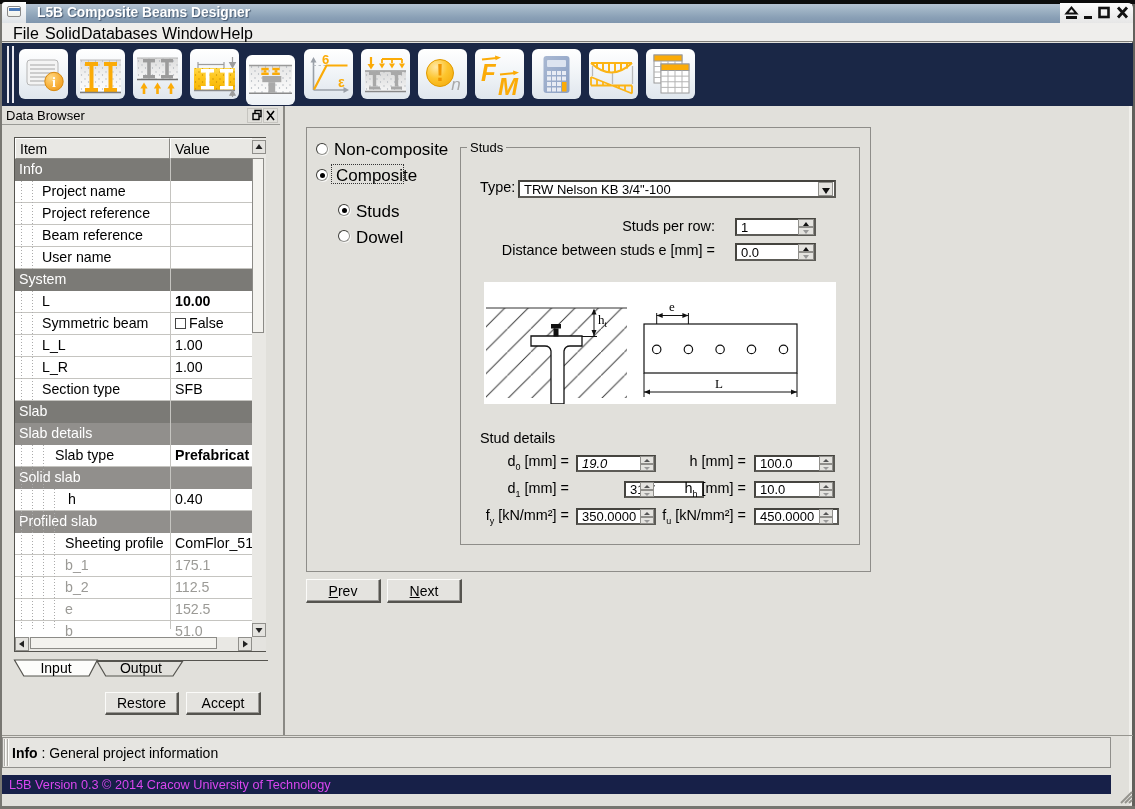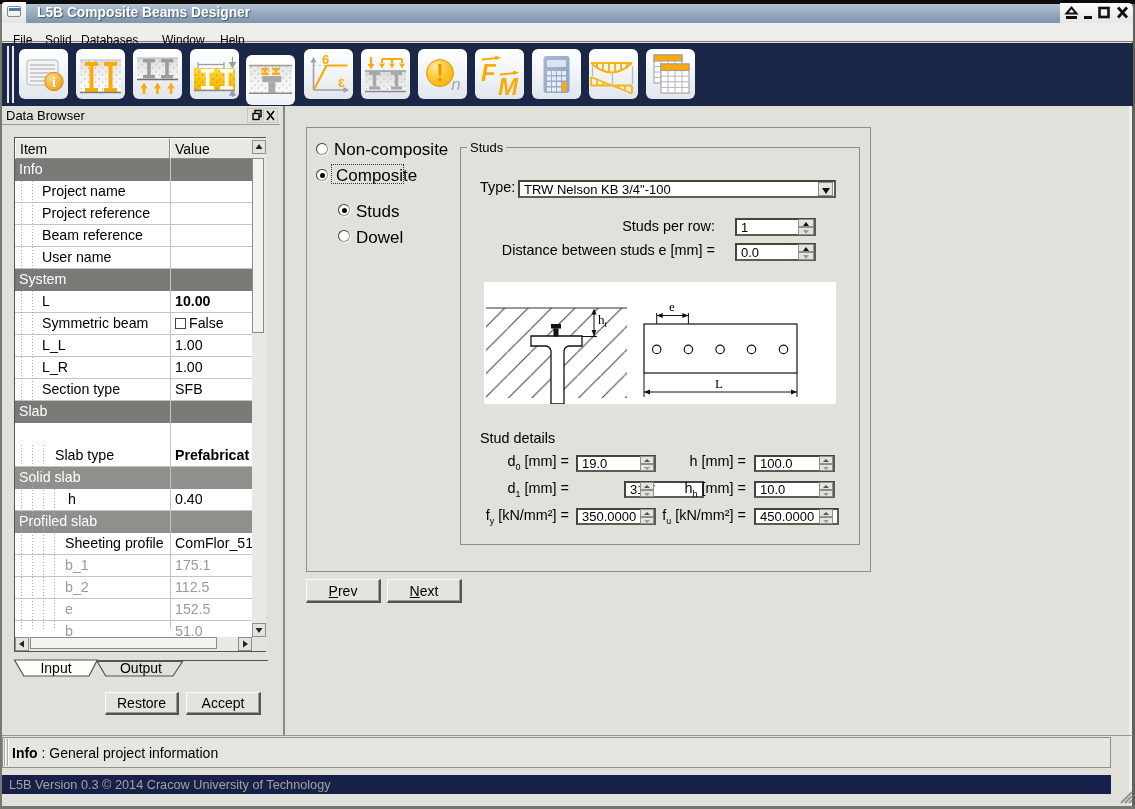--- a/index.html
+++ b/index.html
@@ -18,21 +18,21 @@
 #titlebar { left:26px; top:4px; width:1034px; height:19px;
   background:linear-gradient(180deg,#b4c2d1 0%,#9db1c3 35%,#8aa0b6 70%,#8096ae 100%); }
 #titleicon { left:2px; top:2px; width:24px; height:21px; background:linear-gradient(180deg,#ffffff,#eceff2 60%,#dfe3e7); border-radius:3px 0 0 0; }
 #titleicon .g1 { left:5px; top:4px; width:14px; height:11px; background:linear-gradient(180deg,#fff,#eef0ea); border:1.5px solid #898989; border-radius:2px; }
 #titleicon .g2 { left:7px; top:6px; width:10.5px; height:2.5px; background:#4c7ab8; }
 #titletext { left:37px; top:5px; width:500px; height:16px; font-weight:bold; font-size:13.8px; color:#fff; text-shadow:1px 1px 1px #46586f; }
 #wbuttons { left:1060px; top:3px; width:73px; height:20px; background:linear-gradient(180deg,#fdfdfd,#e6e6e6); border-radius:0 5px 0 0; }
 
 
 #menubar { left:2px; top:23px; width:1131px; height:19px; background:#efeeec; border-bottom:1px solid #7d7c78; }
-#menubar span { position:absolute; top:10px; font-size:12px; }
+#menubar span { position:absolute; top:2px; font-size:16px; }
 
 
 #toolbar { left:2px; top:43px; width:1131px; height:63px; background:#1a2746; }
 #tbhandle { left:5px; top:3px; width:7px; height:57px; border-left:2px solid #e8e8ef; border-right:2px solid #e8e8ef; }
 .tbtn { position:absolute; top:6px; width:49px; height:50px; border-radius:6px;
   background:linear-gradient(180deg,#ffffff 0%,#f2f5f8 45%,#dfe6ed 100%); }
 .tbtn svg { position:absolute; left:0; top:0; }
 #tb5 { top:12px; height:50px; background:linear-gradient(180deg,#ffffff 0%,#fbfcfd 55%,#eef2f6 100%); }
 
 
@@ -70,21 +70,21 @@
 .sunken { position:absolute; background:#fff; border-top:2px solid #45443f; border-left:2px solid #45443f; border-right:2px solid #5c5b56; border-bottom:2px solid #5c5b56; }
 .spintxt { position:absolute; left:4px; top:1px; font-size:13px; }
 .spinbtns { position:absolute; }
 .spinu, .spind { position:absolute; left:0; width:100%; height:50%; background:#e4e3df; border:1px solid #908f8b; }
 .lab { position:absolute; font-size:14.4px; white-space:nowrap; }
 sub { font-size:9px; }
 
 
 #stattop { left:2px; top:735px; width:1131px; height:1px; background:#96958f; }
 #infoband { left:2px; top:737px; width:1109px; height:31px; background:#e6e5e1; border:1px solid #908f8b; }
-#navyband { left:2px; top:775px; width:1109px; height:19px; background:#172048; color:#a3a3a3; font-size:12.7px; }
+#navyband { left:2px; top:775px; width:1109px; height:19px; background:#172048; color:#d946ef; font-size:12.7px; }
 .grip { position:absolute; }
 </style>
 </head>
 <body>
 <div id="win">
 
   <div class="abs" id="leftborder"></div>
   <div class="abs" id="rightborder"></div>
     <div class="abs" style="left:1129px; top:4px; width:3px; height:801px; background:#f0efeb;"></div>
   <div class="abs" id="bottomborder"></div>
@@ -472,20 +472,21 @@
       </div>
     <div class="trow" style="top:219px;">
         <span class="lbl" style="left:27px">L_R</span>
         <span class="val">1.00</span>
       </div>
     <div class="trow" style="top:241px;">
         <span class="lbl" style="left:27px">Section type</span>
         <span class="val">SFB</span>
       </div>
     <div class="grow" style="top:263px; background:#7b7a76;">Slab</div>
+    <div class="grow" style="top:285px; background:#918f8c;">Slab details</div>
     <div class="trow" style="top:307px;">
         <span class="lbl" style="left:40px">Slab type</span>
         <span class="val" style="font-weight:bold">Prefabricat</span>
       </div>
     <div class="grow" style="top:329px; background:#918f8c;">Solid slab</div>
     <div class="trow" style="top:351px;">
         <span class="lbl" style="left:53px">h</span>
         <span class="val">0.40</span>
       </div>
     <div class="grow" style="top:373px; background:#918f8c;">Profiled slab</div>
@@ -644,21 +645,21 @@
       <line x1="160" y1="110" x2="313" y2="110" stroke="#111" stroke-width="1"></line>
       <path d="M160,110 l6,-2.5 v5 Z" fill="#111"></path>
       <path d="M313,110 l-6,-2.5 v5 Z" fill="#111"></path>
       <text x="231" y="106" font-size="13" font-family="Liberation Serif, serif">L</text>
     </svg>
   </div>
 
   <div class="lab" style="left:480px; top:430px;">Stud details</div>
 
   <div class="lab" style="right:566px; top:453px;">d<sub>0</sub> [mm] =</div>
-  <div class="sunken" style="left:576px; top:455px; width:80px; height:17px;">
+  <div class="sunken" style="left:576px; top:455px; width:80px; height:17px;font-style:italic;">
       <div class="spintxt" style="top:-1px;">19.0</div>
     </div>
   <div class="spinbtns" style="left:640px; top:456px; width:14px; height:15px;">
     <div class="spinu" style="top:0; height:7.5px;">
         <div class="arr" style="left:3px; top:2px; border-left:3px solid transparent; border-right:3px solid transparent; border-bottom:3.5px solid #555;"></div>
       </div>
     <div class="spind" style="top:7.5px; height:7.5px;">
         <div class="arr" style="left:3px; top:2px; border-left:3px solid transparent; border-right:3px solid transparent; border-top:3.5px solid #999;"></div>
       </div>
   </div>

